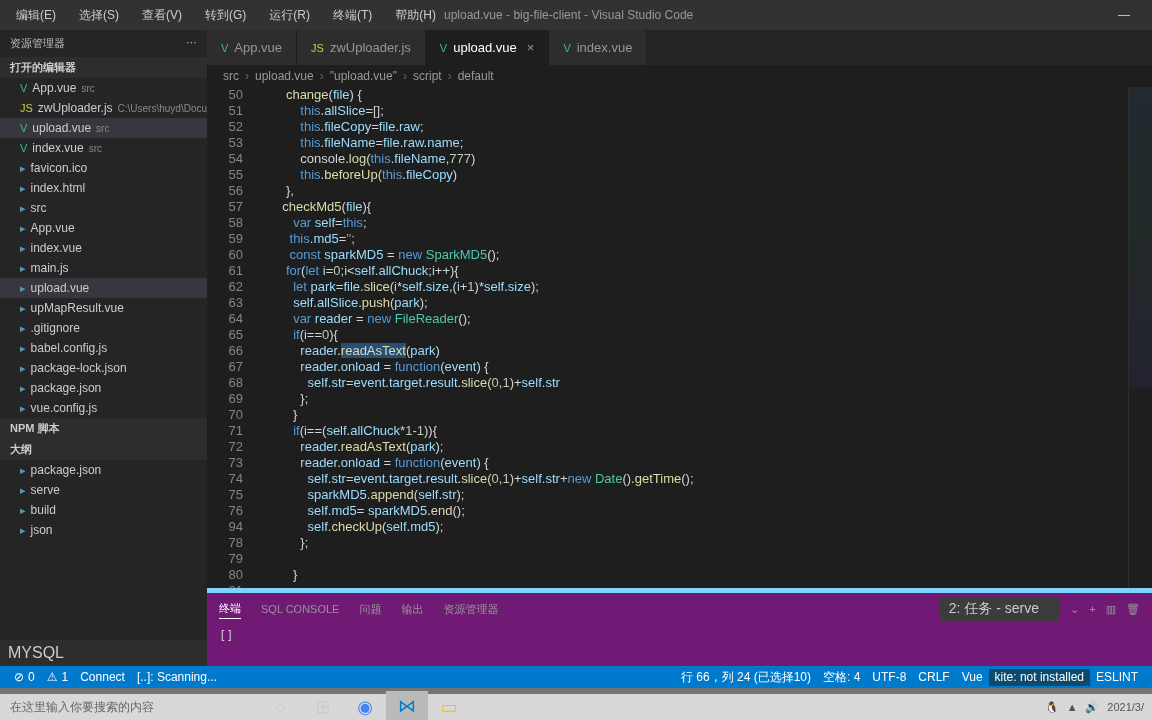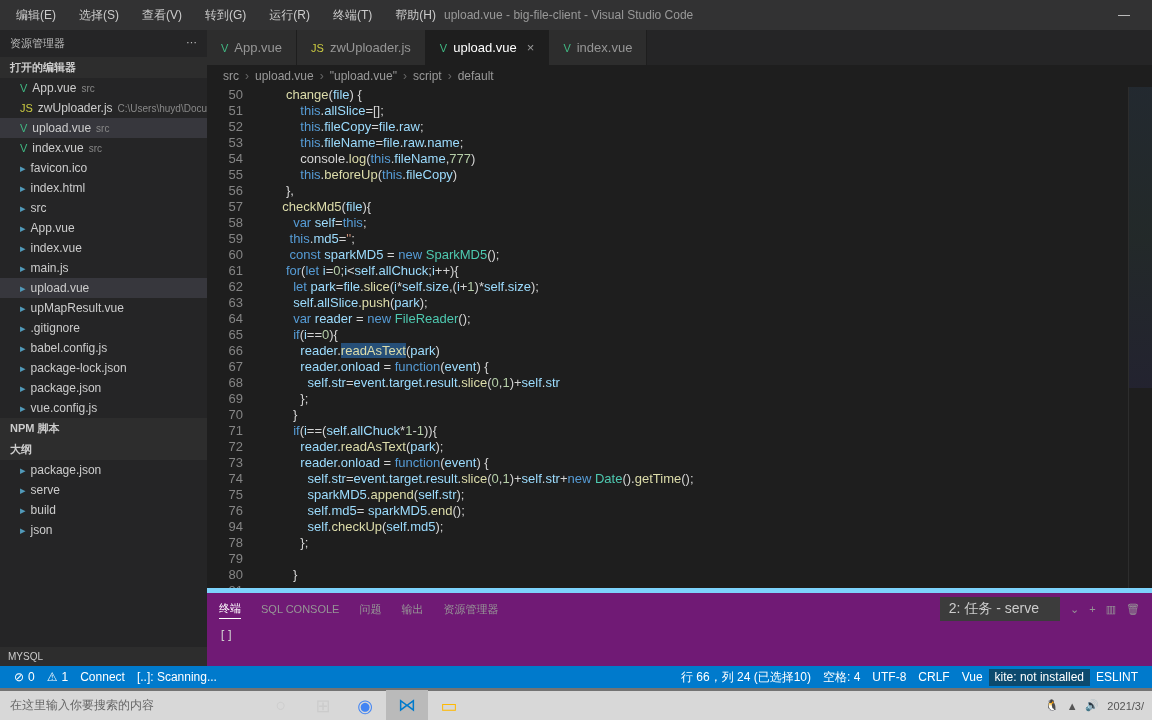--- a/index.html
+++ b/index.html
@@ -16,21 +16,21 @@
     
     .sidebar { width: 207px; background: #252526; display: flex; flex-direction: column; overflow-y: auto; }
     .sidebar-title { padding: 6px 10px; color: #bbb; font-size: 11px; display: flex; justify-content: space-between; }
     .sidebar-section { padding: 3px 10px; color: #ccc; font-size: 11px; font-weight: bold; background: #2d2d2d; }
     .file-item { padding: 3px 10px 3px 20px; color: #ccc; font-size: 12px; cursor: pointer; display: flex; align-items: center; gap: 5px; }
     .file-item.active { background: #37373d; }
     .file-icon { color: #519aba; font-size: 11px; }
     .file-icon.vue { color: #41b883; }
     .file-icon.js { color: #cbcb41; }
     .file-meta { color: #888; font-size: 10px; }
-    .mysql-section { padding: 4px 8px; color: #ccc; font-size: 10px; background: #2d2d2d; margin-top: auto; }
+    .mysql-section { padding: 4px 8px; color: #ccc; font-size: 16px; background: #2d2d2d; margin-top: auto; }
     
     .editor-area { flex: 1; display: flex; flex-direction: column; background: #1e1e1e; }
     
     .tabs { display: flex; background: #252526; height: 35px; }
     .tab { padding: 8px 14px; color: #969696; background: #2d2d2d; border-right: 1px solid #1e1e1e; display: flex; align-items: center; gap: 6px; cursor: pointer; font-size: 13px; }
     .tab.active { background: #1e1e1e; color: #ffffff; }
     .tab-icon { font-size: 11px; }
     .tab-close { margin-left: 4px; color: #999; }
     
     .breadcrumb { padding: 4px 16px; color: #999; font-size: 12px; display: flex; gap: 6px; align-items: center; }
@@ -59,21 +59,21 @@
     .terminal-tabs .term-tab.active { color: #fff; border-bottom: 1px solid #fff; }
     .terminal-right { margin-left: auto; display: flex; gap: 10px; align-items: center; }
     .term-select { background: #3c3c3c; border: 1px solid #3c3c3c; color: #ccc; padding: 2px 20px 2px 8px; font-size: 14px; }
     .terminal-content { padding: 4px 12px; font-family: Consolas, monospace; color: #ccc; }
     
     .statusbar { height: 22px; background: #007acc; display: flex; align-items: center; color: #fff; font-size: 12px; padding: 0 8px; }
     .statusbar .sb-item { padding: 0 6px; cursor: pointer; display: flex; align-items: center; gap: 4px; }
     .statusbar .sb-right { margin-left: auto; display: flex; }
     .sb-warn { background: #0c4a6e; padding: 2px 6px; }
     
-    .taskbar { height: 32px; background: #d8d8d8; display: flex; align-items: center; border-top: 3px solid #737373; }
+    .taskbar { height: 32px; background: #d8d8d8; display: flex; align-items: center; border-top: 6px solid #737373; }
     .taskbar-search { flex: 0 0 260px; padding: 6px 10px; color: #666; }
     .taskbar-icons { display: flex; gap: 0; }
     .taskbar-icon { width: 42px; height: 32px; display: flex; align-items: center; justify-content: center; cursor: pointer; font-size: 18px; }
     .taskbar-icon.active { background: #bababa; border-bottom: 2px solid #76b9ed; }
     .taskbar-right { margin-left: auto; display: flex; align-items: center; gap: 8px; padding-right: 8px; color: #555; font-size: 11px; }
   </style>
 </head>
 <body>
 
 <div class="titlebar">

